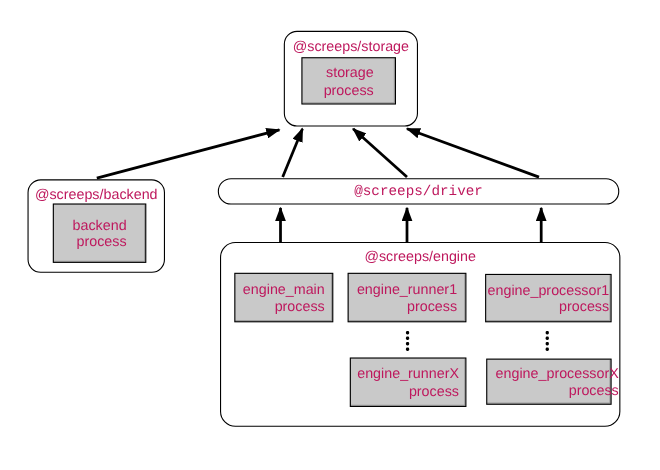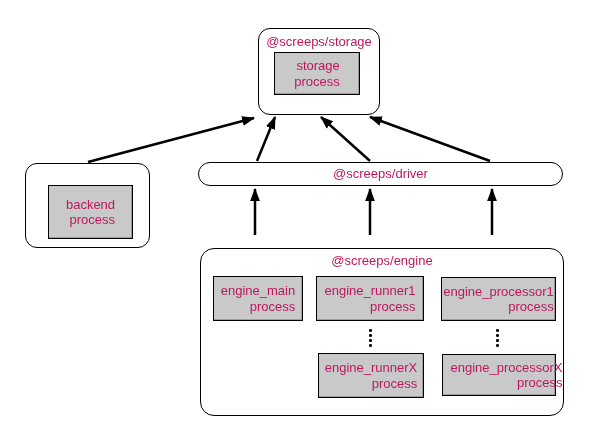--- a/index.html
+++ b/index.html
@@ -32,23 +32,23 @@
     box-shadow: inset -1px -1px 0 rgba(0,0,0,0.22);
     display: flex; align-items: center; justify-content: center;
     text-align: right; font-size: 13px; line-height: 15.5px;
     white-space: pre-line;
   }
   
   .storage { left: 258px; top: 28px;  width: 122px; height: 87px; }
   .storage .proc { left: 15px; top: 23px; width: 86px; height: 43px; }
   .backend { left: 25px;  top: 163px; width: 125px; height: 85px; }
   .backend .proc { left: 22px; top: 21px; width: 85px; height: 54px; }
-  .driver  { left: 198px; top: 162px; width: 365px; height: 24px; border-radius: 12px; }
+  .driver  { left: 198px; top: 162px; width: 365px; height: 24px; border-radius: 12px; font-family: Liberation Mono, monospace; }
   .driver .node-title { padding-top: 0; line-height: 21px; }
-  .engine  { left: 200px; top: 248px; width: 364px; height: 168px; border-radius: 14px; }
+  .engine  { left: 200px; top: 220px; width: 364px; height: 168px; border-radius: 14px; }
   .engine .node-title { padding-top: 4px; }
   .p-main       { left: 12px;  top: 27px;  width: 90px;  height: 45px; }
   .p-runner1    { left: 115px; top: 27px;  width: 108px; height: 45px; }
   .p-processor1 { left: 240px; top: 28px;  width: 115px; height: 44px; }
   .p-runnerX    { left: 117px; top: 104px; width: 106px; height: 45px; }
   .p-processorX { left: 241px; top: 105px; width: 114px; height: 42px; padding-left: 15px; }
   .dots {
     position: absolute; display: flex; flex-direction: column;
     align-items: center; gap: 2.5px;
   }
@@ -76,20 +76,21 @@
     <line x1="492" y1="235" x2="492" y2="189" stroke="#000" stroke-width="2.5" marker-end="url(#ah)"></line>
   </svg>
 
   <div class="node storage">
     <div class="node-title">@screeps/storage</div>
     <div class="proc">storage
 process</div>
   </div>
 
   <div class="node backend">
+    <div class="node-title">@screeps/backend</div>
     <div class="proc">backend
 process</div>
   </div>
 
   <div class="node driver">
     <div class="node-title">@screeps/driver</div>
   </div>
 
   <div class="node engine">
     <div class="node-title">@screeps/engine</div>

